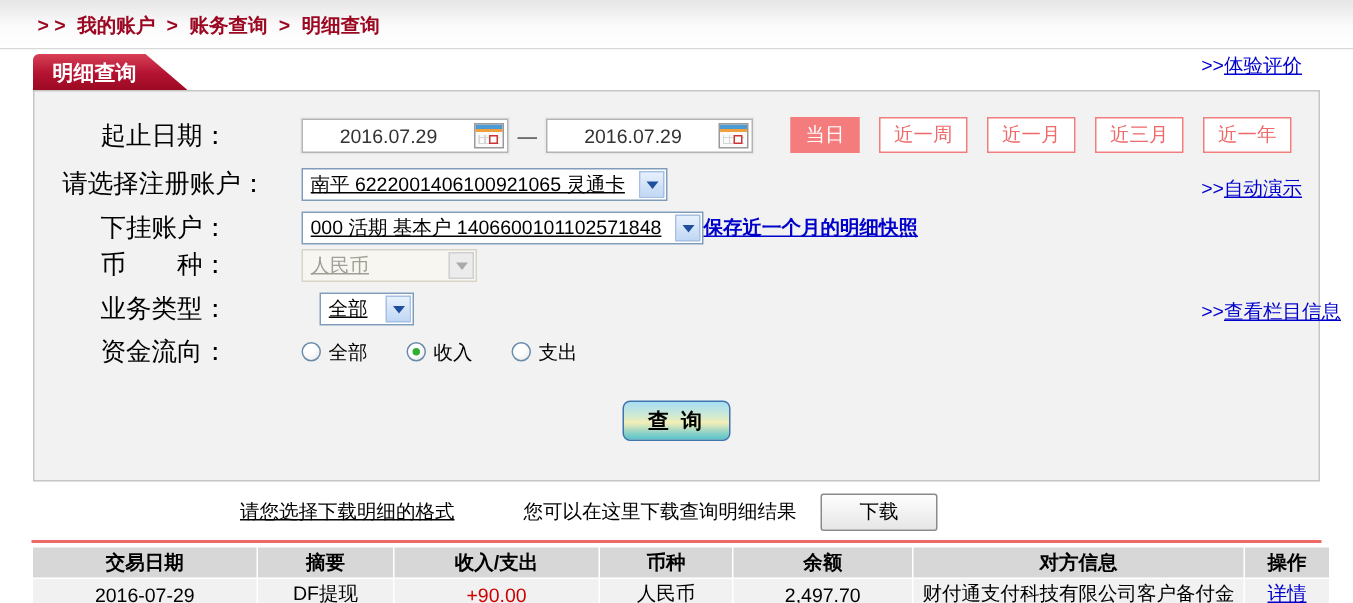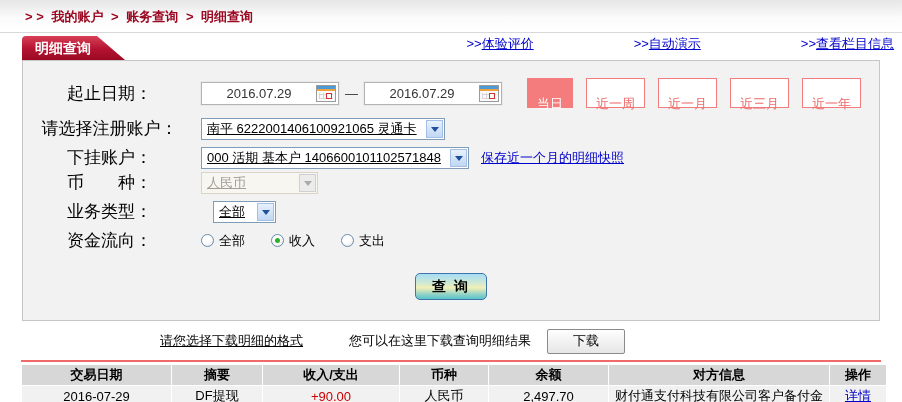--- a/index.html
+++ b/index.html
@@ -12,22 +12,22 @@
     border-bottom:1px solid #d8d8d8; font-size:13px; font-weight:bold; color:#9c0822; }
   .crumb-bar span { margin-right:4px; }
 
   
   .head-row { position:relative; height:27px; background:#fff; }
   .tab { position:absolute; left:22px; bottom:0; height:24px; line-height:24px;
     padding:0 34px 0 13px; color:#fff; font-size:14px; font-weight:bold;
     background:linear-gradient(180deg,#d84056 0%,#b31230 55%,#9c0a22 100%);
     clip-path:polygon(0 0,calc(100% - 28px) 0,100% 100%,0 100%);
     border-top-left-radius:4px; }
-  .head-links { position:absolute; right:8px; top:2px; display:flex; gap:100px;
-    font-size:13px; }
+  .head-links { position:absolute; right:8px; top:2px; display:flex; gap:64px;
+    font-size:13px;flex-direction:column; }
   .head-link { color:#0000cc; cursor:pointer; white-space:nowrap; }
   .head-link .lk { text-decoration:underline; }
 
   
   .form-box { margin-left:22px; width:858px; height:261px;
     background:#f2f2f2; border:1px solid #c6c6c6; padding-top:17px; }
   .frow { display:flex; align-items:center; min-height:22px; }
   .flabel { width:178px; text-align:center; font-size:17px; color:#000;
     padding-right:5px; white-space:nowrap; flex:0 0 178px; }
 
@@ -40,39 +40,39 @@
     position:relative; flex:0 0 20px; cursor:pointer; }
   .cal-icon::before { content:""; position:absolute; left:2px; right:2px; top:7px; bottom:2px;
     background-image:repeating-linear-gradient(90deg,#c9c9c9 0 1px,transparent 1px 4px),
       repeating-linear-gradient(0deg,#c9c9c9 0 1px,transparent 1px 4px); opacity:.75; }
   .cal-icon::after { content:""; position:absolute; right:3px; bottom:2px; width:4px; height:4px;
     border:1px solid #cc3333; background:#fff; }
   .dash { margin:0 6px; font-size:13px; color:#333; }
 
   
   .qbtns { display:flex; margin-left:12px; }
-  .qbtn { height:24px; line-height:22px; padding:14px 9px; margin-left:13px; font-size:13px;
+  .qbtn { height:24px; line-height:22px; padding:0 9px; margin-left:13px; font-size:13px;
     background:#fff; border:1px solid #f27d7d; color:#ef6a6a; cursor:pointer; white-space:nowrap; }
   .qbtn.active { background:#f57c7c; border-color:#f57c7c; color:#fff; }
 
   
   .xsel { display:inline-flex; align-items:center; height:22px; background:#fff;
     border:1px solid #7f9db9; font-size:13px; color:#000; padding-left:5px; cursor:pointer;text-decoration:underline; }
   .xsel .stext { flex:1; white-space:nowrap; overflow:hidden; }
   .arrow-box { width:17px; height:18px; margin:1px 1px 1px 6px;
     background:linear-gradient(180deg,#e8f1fd 0%,#c0d7f4 100%);
     border:1px solid #a5c0e4; display:flex; align-items:center; justify-content:center;
     flex:0 0 17px; }
   .arrow-box::after { content:""; border:4px solid transparent; border-top:5px solid #1f4f9c;
     margin-top:5px; }
   .xsel.disabled { border-color:#d8d4c8; background:#f7f6f1; color:#a09e95; cursor:default; }
   .xsel.disabled .arrow-box { background:#ececec; border-color:#d0d0d0; }
   .xsel.disabled .arrow-box::after { border-top-color:#aaa; }
-  .snap-link { margin-left:12px; font-size:13px; color:#0000cc;
-    text-decoration:underline; cursor:pointer; }
+  .snap-link { margin-left:0; font-size:13px; color:#0000cc;
+    text-decoration:underline; cursor:pointer;font-weight:bold; }
 
   
   .radio-group { display:flex; align-items:center; font-size:13px; }
   .radio-opt { display:flex; align-items:center; margin-right:26px; cursor:pointer; }
   .radio { width:13px; height:13px; border-radius:50%; border:1px solid #6a8cab;
     background:radial-gradient(circle at 35% 30%,#ffffff 40%,#e2e2e2); margin-right:5px;
     position:relative; flex:0 0 13px; }
   .radio.checked::after { content:""; position:absolute; left:3px; top:3px; width:5px; height:5px;
     border-radius:50%; background:#2faf2f; }
 

